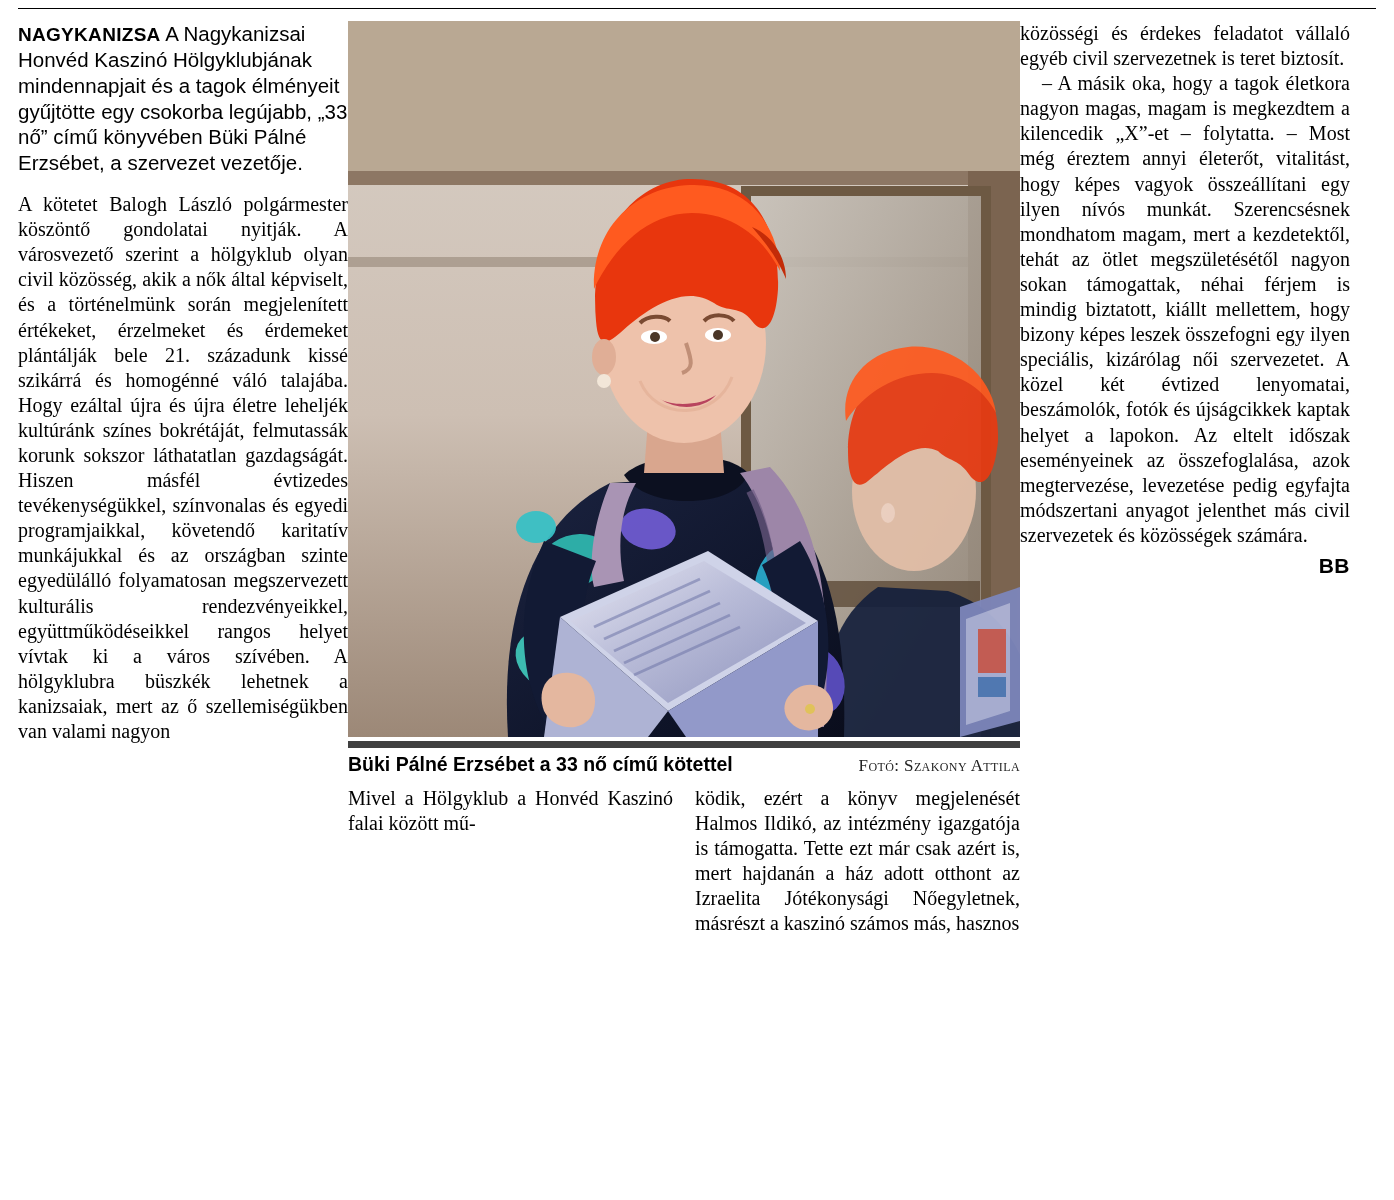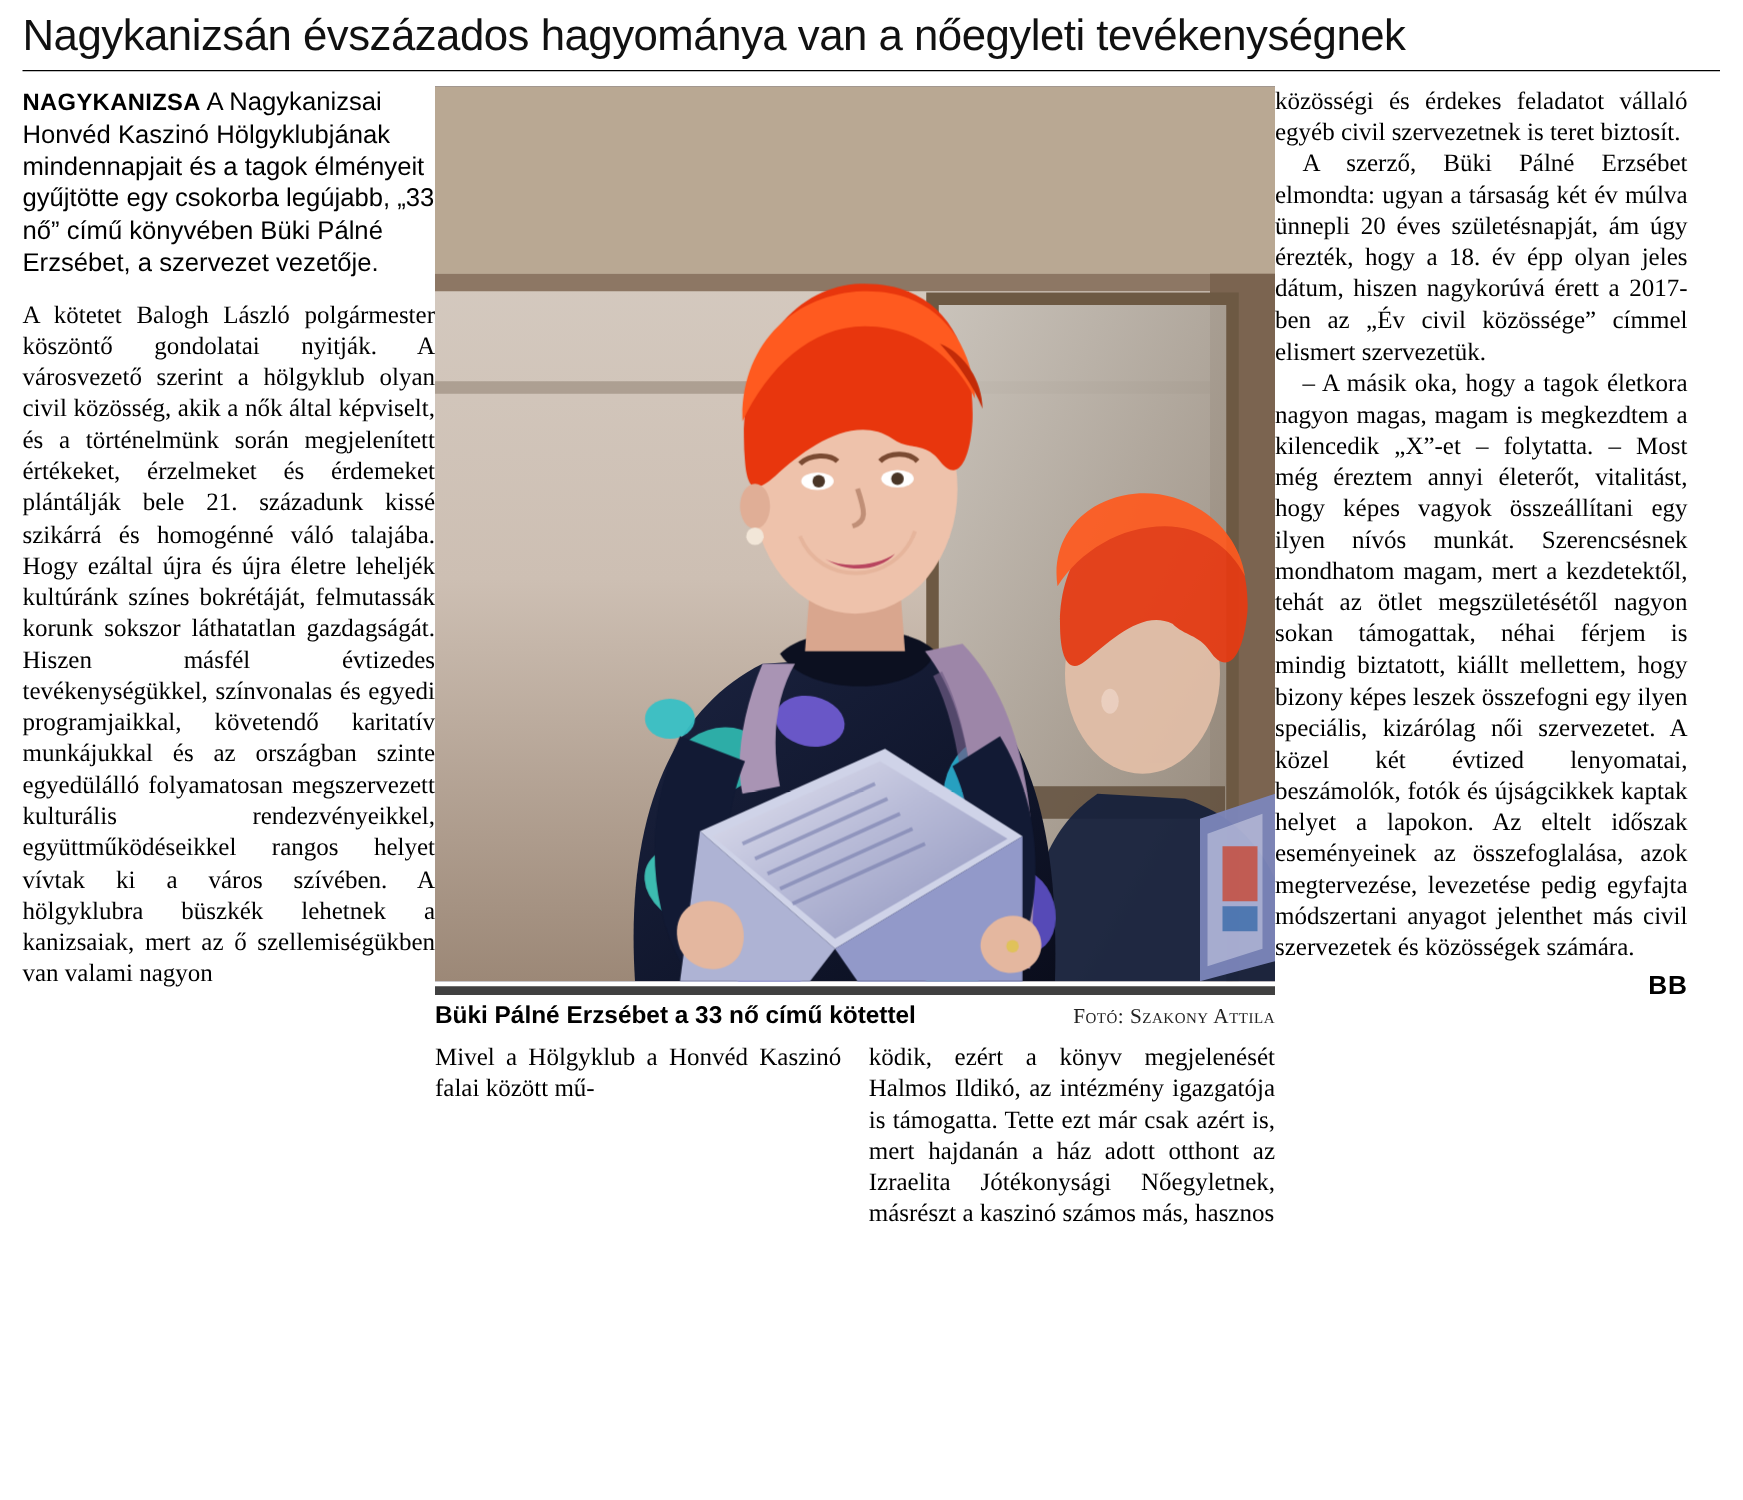--- a/index.html
+++ b/index.html
@@ -141,21 +141,20 @@
   }
 
   
   .photo svg { display: block; }
 </style>
 </head>
 <body>
 
 <div class="page">
 
-  <h2 class="subhead">Nagykanizsán évszázados hagyománya van a nőegyleti tevékenységnek</h2>
   <hr class="rule">
 
   <div class="cols">
 
     <div class="col">
       <p class="lead"><span class="lead-label">NAGYKANIZSA</span><span> A Nagykanizsai Honvéd Kaszinó Hölgyklubjának mindennapjait és a tagok élményeit gyűjtötte egy csokorba legújabb, „33 nő” című könyvében Büki Pálné Erzsébet, a szervezet vezetője.</span></p>
       <p class="body">A kötetet Balogh László polgármester köszöntő gondolatai nyitják. A városvezető szerint a hölgyklub olyan civil közösség, akik a nők által képviselt, és a történelmünk során megjelenített értékeket, érzelmeket és érdemeket plántálják bele 21. századunk kissé szikárrá és homogénné váló talajába. Hogy ezáltal újra és újra életre leheljék kultúránk színes bokrétáját, felmutassák korunk sokszor láthatatlan gazdagságát. Hiszen másfél évtizedes tevékenységükkel, színvonalas és egyedi programjaikkal, követendő karitatív munkájukkal és az országban szinte egyedülálló folyamatosan megszervezett kulturális rendezvényeikkel, együttműködéseikkel rangos helyet vívtak ki a város szívében. A hölgyklubra büszkék lehetnek a kanizsaiak, mert az ő szellemiségükben van valami nagyon</p>
     </div>
 
     <div class="col-mid">
@@ -289,19 +288,18 @@
           <p class="body">Mivel a Hölgyklub a Honvéd Kaszinó falai között mű-</p>
         </div>
         <div class="mid-col">
           <p class="body">ködik, ezért a könyv megjelenését Halmos Ildikó, az intézmény igazgatója is támogatta. Tette ezt már csak azért is, mert hajdanán a ház adott otthont az Izraelita Jótékonysági Nőegyletnek, másrészt a kaszinó számos más, hasznos</p>
         </div>
       </div>
     </div>
 
     <div class="col-right">
       <p class="body">közösségi és érdekes feladatot vállaló egyéb civil szervezetnek is teret biztosít.</p>
-      <p class="body">A szerző, Büki Pálné Erzsébet elmondta: ugyan a társaság két év múlva ünnepli 20 éves születésnapját, ám úgy érezték, hogy a 18. év épp olyan jeles dátum, hiszen nagykorúvá érett a 2017-ben az „Év civil közössége” címmel elismert szervezetük.</p>
       <p class="body">– A másik oka, hogy a tagok életkora nagyon magas, magam is megkezdtem a kilencedik „X”-et – folytatta. – Most még éreztem annyi életerőt, vitalitást, hogy képes vagyok összeállítani egy ilyen nívós munkát. Szerencsésnek mondhatom magam, mert a kezdetektől, tehát az ötlet megszületésétől nagyon sokan támogattak, néhai férjem is mindig biztatott, kiállt mellettem, hogy bizony képes leszek összefogni egy ilyen speciális, kizárólag női szervezetet. A közel két évtized lenyomatai, beszámolók, fotók és újságcikkek kaptak helyet a lapokon. Az eltelt időszak eseményeinek az összefoglalása, azok megtervezése, levezetése pedig egyfajta módszertani anyagot jelenthet más civil szervezetek és közösségek számára.</p>
       <div class="byline">BB</div>
     </div>
 
   </div>
 </div>
 
 </body></html>

